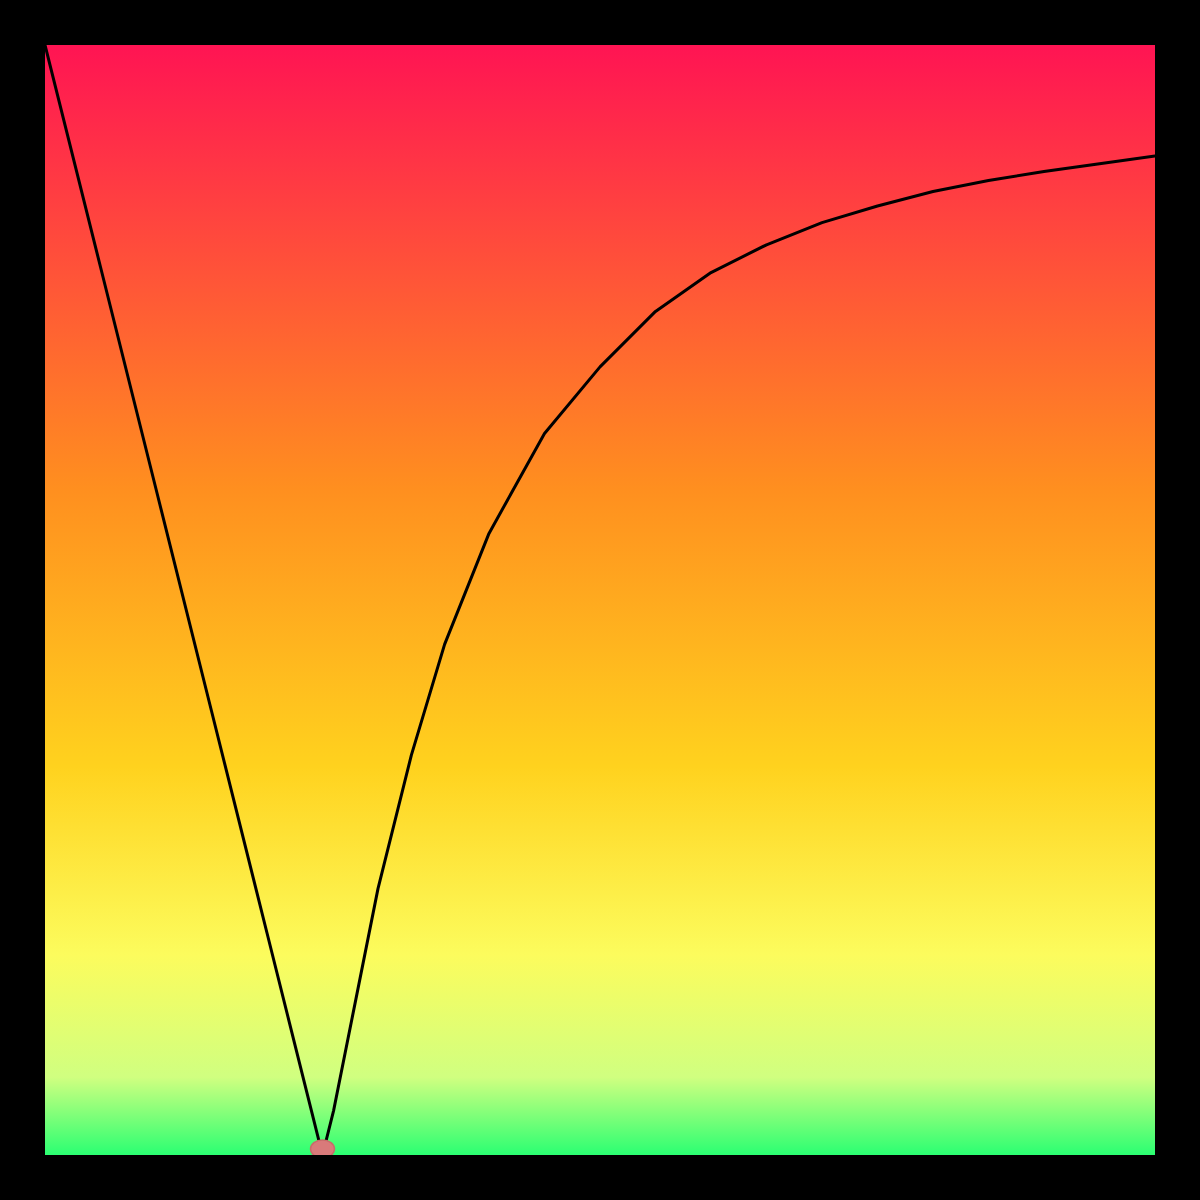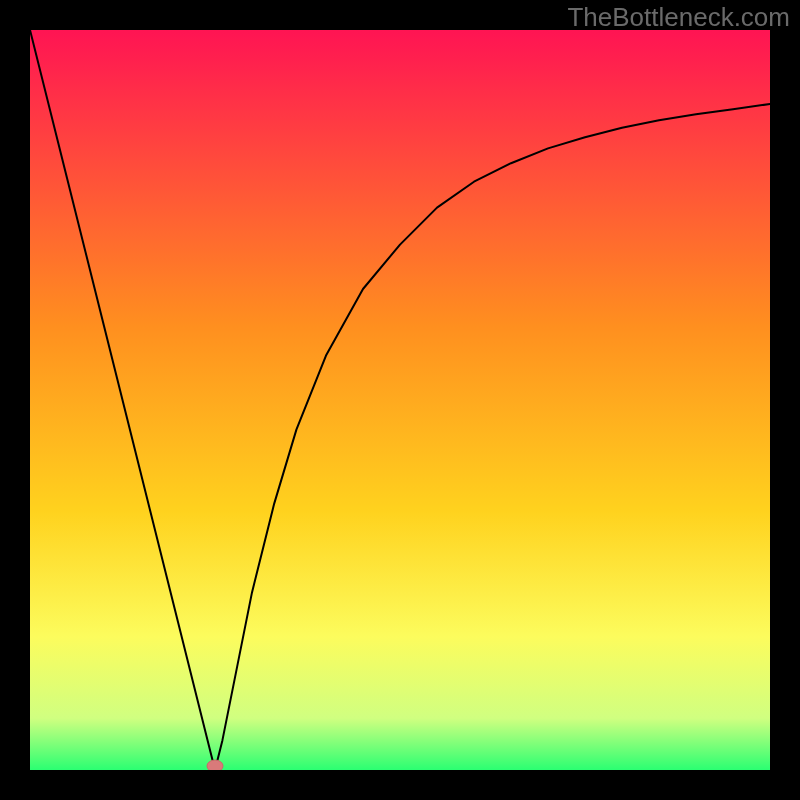--- a/index.html
+++ b/index.html
@@ -50,21 +50,20 @@
   .marker {
     fill: #d97a7a;
     stroke: #c96a6a;
     stroke-width: 1;
   }
 </style>
 </head>
 <body>
 
 <div class="frame">
-  <div class="watermark">TheBottleneck.com</div>
 
   <div class="plot-area">
     <svg id="chart-svg" viewBox="0 0 740 740" preserveAspectRatio="none">
       <defs>
         <linearGradient id="bg-grad" x1="0" y1="0" x2="0" y2="1">
             <stop offset="0.0%" stop-color="#ff1453"></stop>
             <stop offset="40.0%" stop-color="#ff8f1f"></stop>
             <stop offset="65.0%" stop-color="#ffd21e"></stop>
             <stop offset="82.0%" stop-color="#fcfc5d"></stop>
             <stop offset="93.0%" stop-color="#d0ff80"></stop>

